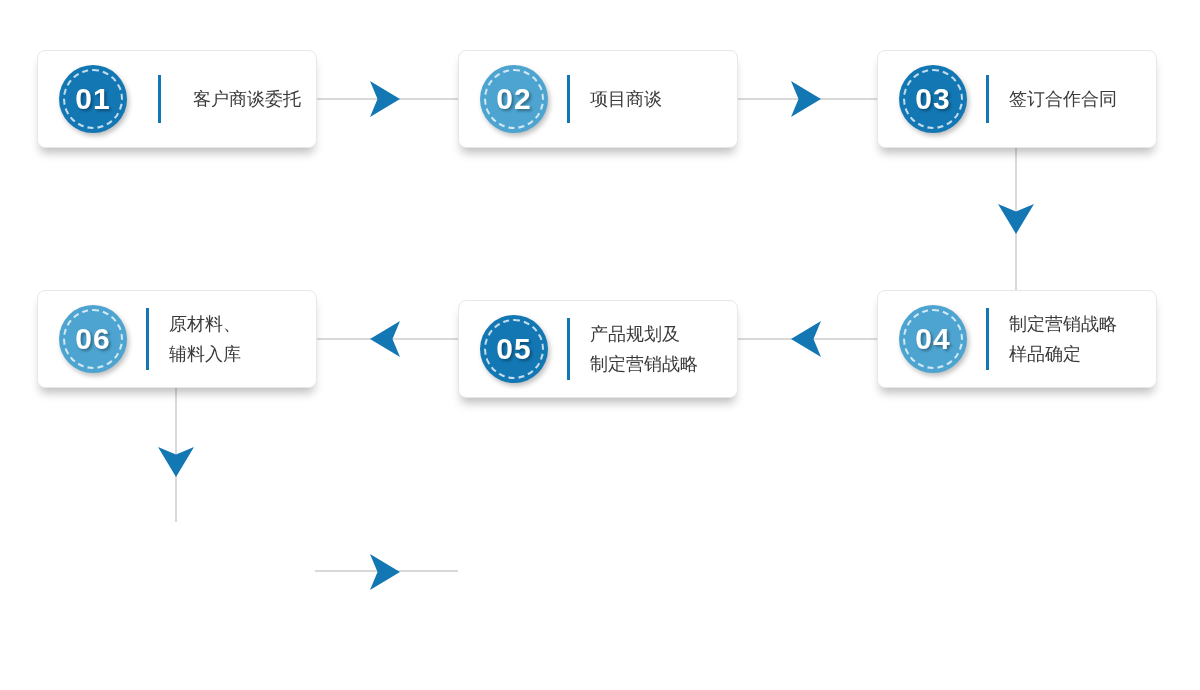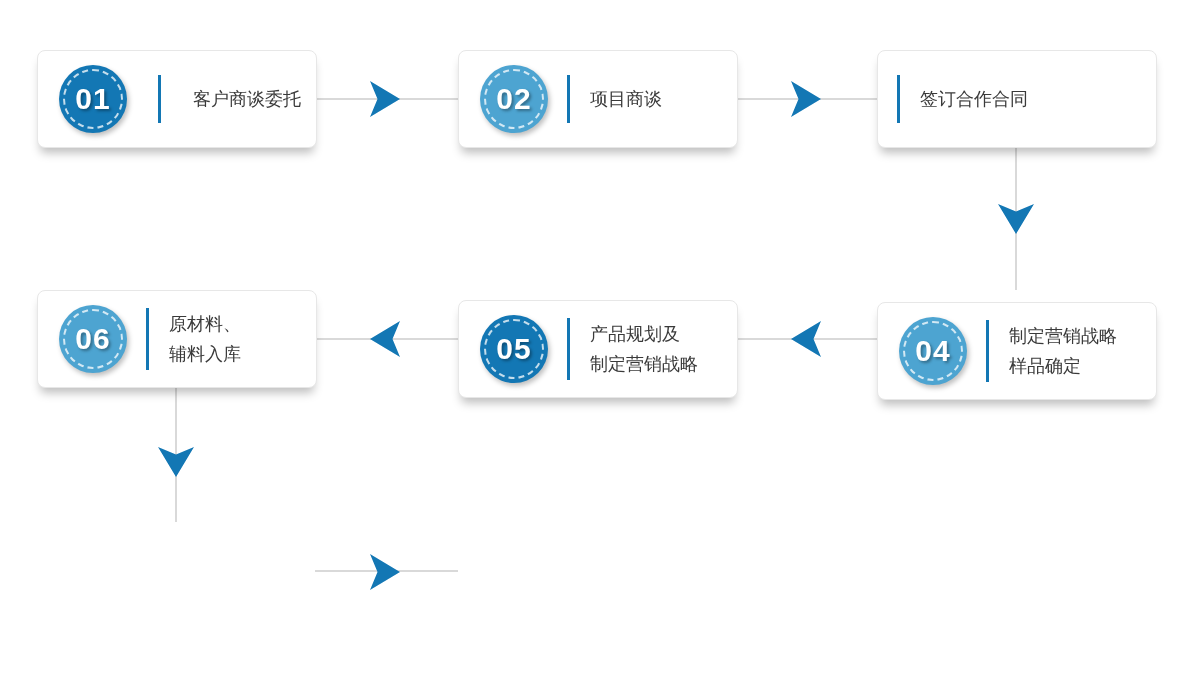--- a/index.html
+++ b/index.html
@@ -92,27 +92,30 @@
     <div class="badge" style="background: rgb(77, 164, 209);">
       <span class="num">02</span>
     </div>
     <div class="divider" style="background: rgb(19, 119, 180);"></div>
     <div class="text">
       <div>项目商谈</div>
     </div>
   </div>
 
   <div class="card" style="left:877px; top:50px;">
+    <div class="badge" style="background: rgb(19, 119, 180);">
+      <span class="num">03</span>
+    </div>
     <div class="divider" style="background: rgb(19, 119, 180);"></div>
     <div class="text">
       <div>签订合作合同</div>
     </div>
   </div>
 
-  <div class="card two" style="left:877px; top:290px;margin-top:12px;">
+  <div class="card two" style="left:877px; top:290px;">
     <div class="badge" style="background: rgb(77, 164, 209);">
       <span class="num">04</span>
     </div>
     <div class="divider" style="background: rgb(19, 119, 180);"></div>
     <div class="text">
       <div>制定营销战略</div>
       <div>样品确定</div>
     </div>
   </div>
 

